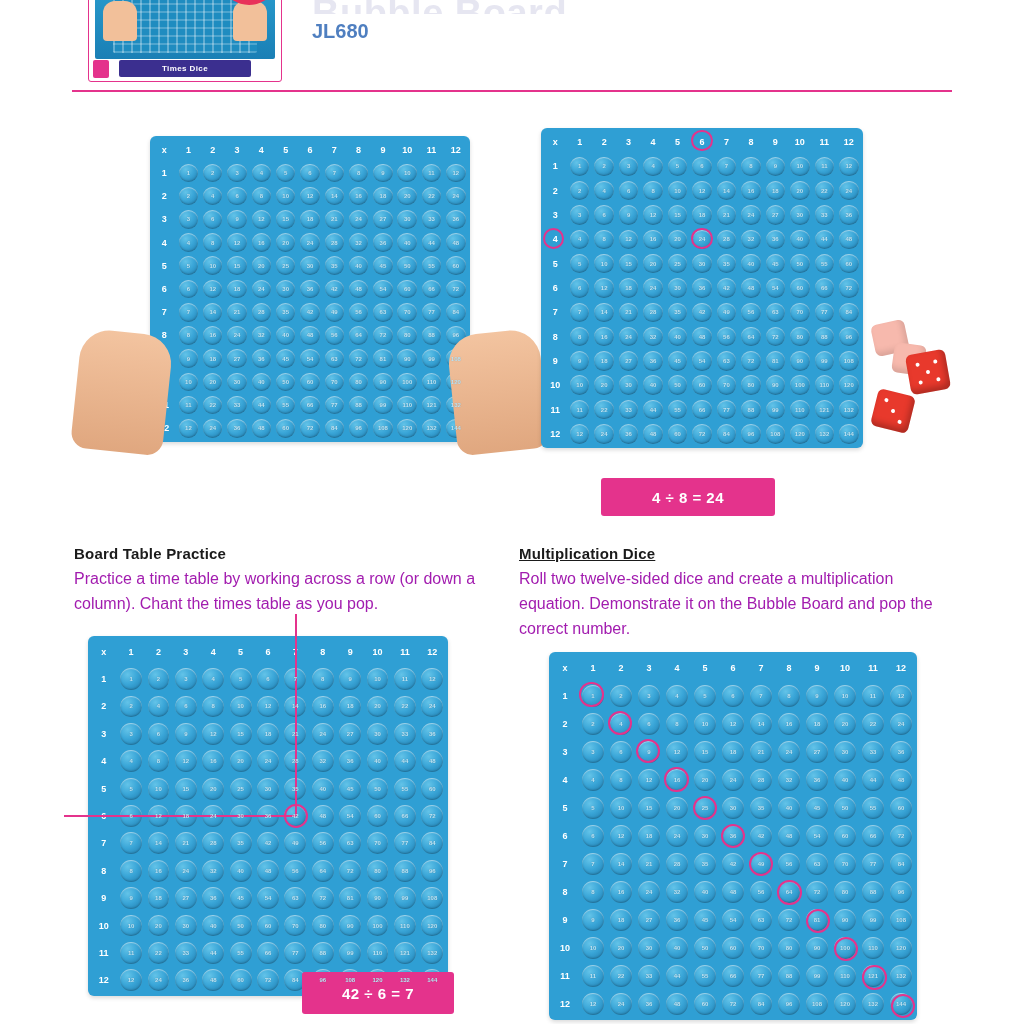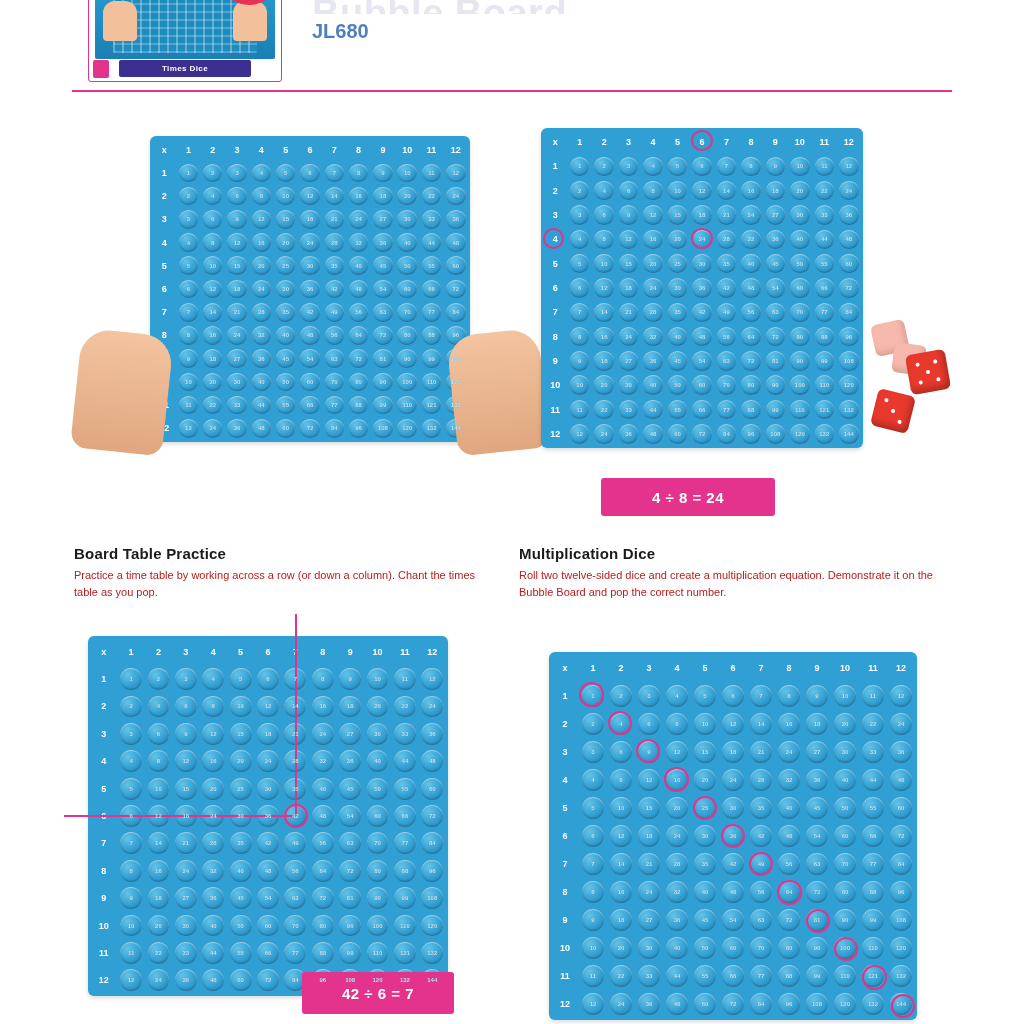--- a/index.html
+++ b/index.html
@@ -198,23 +198,23 @@
   
   .cap-title {
     position: absolute;
     font-size: 15px;
     font-weight: bold;
     color: #1b1b1b;
     letter-spacing: .2px;
   }
   .cap-body {
     position: absolute;
-    font-size: 11px;
+    font-size: 16px;
     line-height: 1.55;
-    color: #b91c1c;
+    color: #a21caf;
   }
 
   
   .die {
     position: absolute;
     border-radius: 6px;
   }
   .die.red { background: #e8392c; box-shadow: inset -3px -4px 6px rgba(0,0,0,.25); }
   .die.pale { background: #f7b9ad; box-shadow: inset -3px -4px 6px rgba(0,0,0,.12); }
   .pip {
@@ -1479,21 +1479,21 @@
   <span class="pip" style="left:8px;  top:8px;"></span>
   <span class="pip" style="left:26px; top:26px;"></span>
   <span class="pip" style="left:17px; top:17px;"></span>
 </div>
 
 <div class="pill" style="left:601px; top:478px; width:174px; height:38px;">4 ÷ 8 = 24</div>
 
 <div class="cap-title" style="left:74px; top:545px;">Board Table Practice</div>
 <div class="cap-body" style="left:74px; top:567px; width:410px;">Practice a time table by working across a row (or down a column). Chant the times table as you pop.</div>
 
-<div class="cap-title" style="left:519px; top:545px;">Multiplication Dice</div>
+<div class="cap-title" style="left:519px; top:545px;text-decoration:underline;">Multiplication Dice</div>
 <div class="cap-body" style="left:519px; top:567px; width:420px;">Roll two twelve-sided dice and create a multiplication equation. Demonstrate it on the Bubble Board and pop the correct number.</div>
 
 <div id="board-practice" class="board" style="left:88px; top:636px; width:360px; height:360px;">
     <div class="board-inner" style="grid-template-columns: repeat(13, 1fr); grid-template-rows: repeat(13, 1fr); padding: 2px; box-sizing: border-box;">
       <div class="cell hdr">x</div>
       <div class="cell hdr">1</div>
       <div class="cell hdr">2</div>
       <div class="cell hdr">3</div>
       <div class="cell hdr">4</div>
       <div class="cell hdr">5</div>

